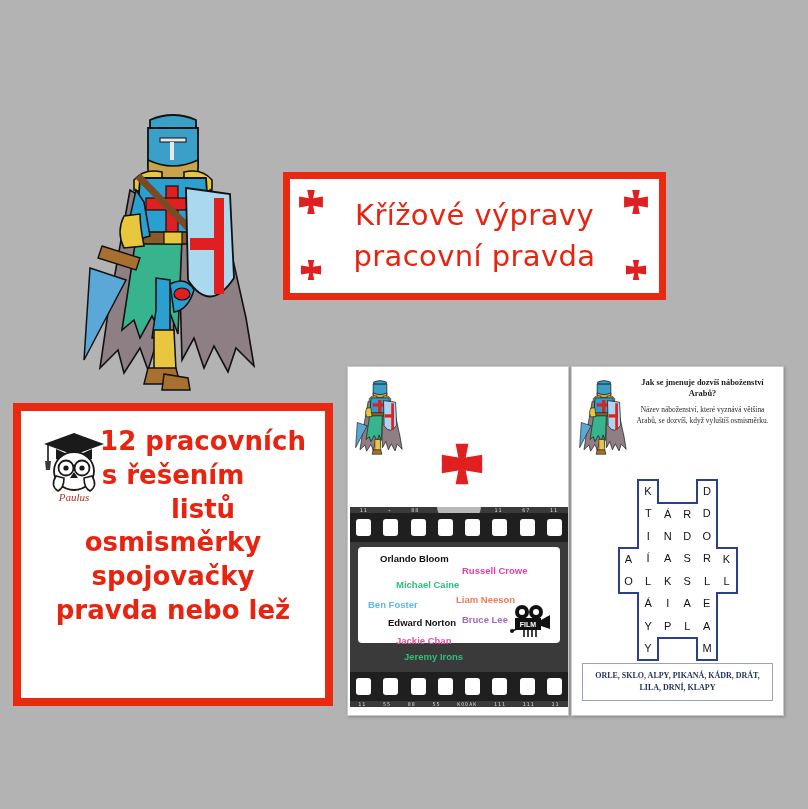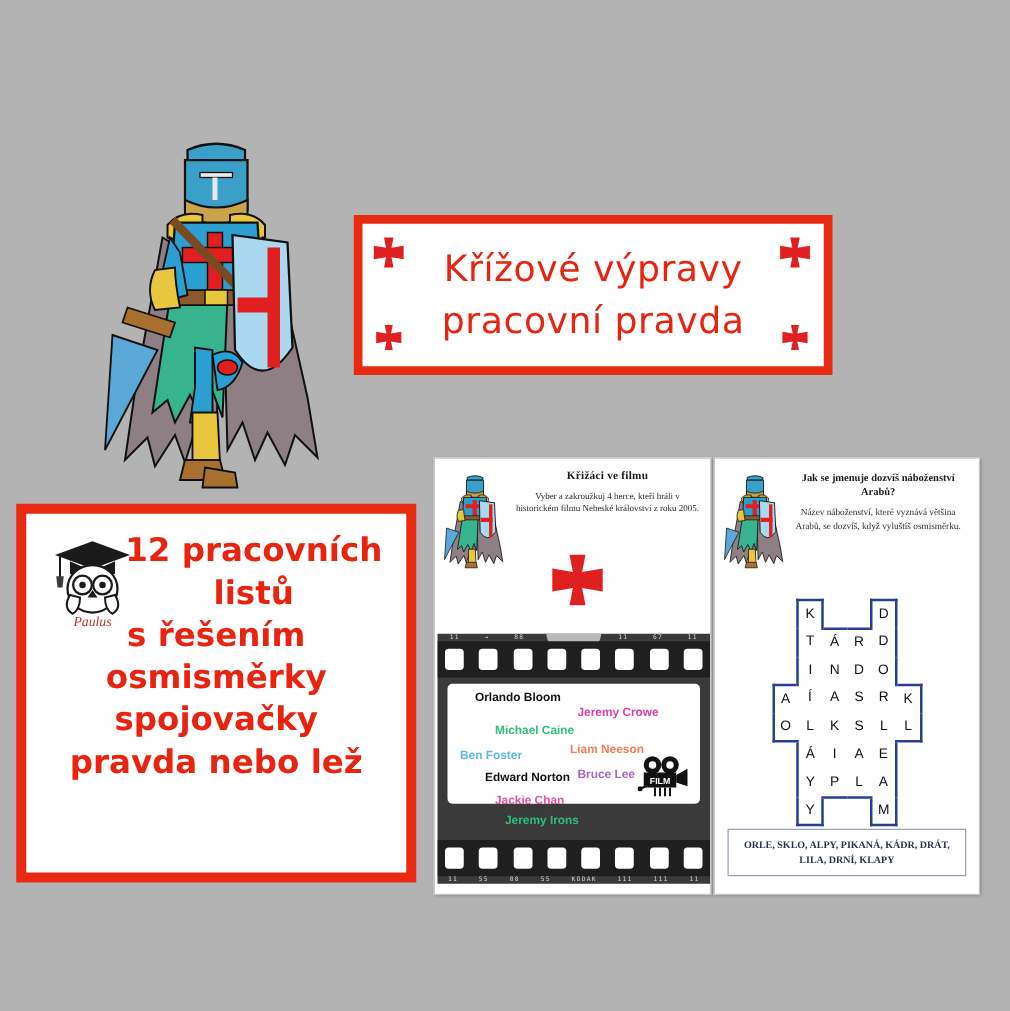--- a/index.html
+++ b/index.html
@@ -414,22 +414,22 @@
 
           <path d="M18 48 Q12 58 20 63 Q26 60 26 50 Z" fill="#ffffff" stroke="#1a1a1a" stroke-width="1.6"></path>
           <path d="M54 48 Q60 58 52 63 Q46 60 46 50 Z" fill="#ffffff" stroke="#1a1a1a" stroke-width="1.6"></path>
 
           <text x="36" y="73" font-family="Liberation Serif, serif" font-size="11" font-style="italic" fill="#c03020" text-anchor="middle">Paulus</text>
         </svg>
       </div>
 
       <div class="info-lines">
         <span class="ln first">12 pracovních</span>
+        <span class="ln">s řešením</span>
         <span class="ln second">listů</span>
-        <span class="ln">s řešením</span>
         <span class="ln">osmisměrky</span>
         <span class="ln">spojovačky</span>
         <span class="ln">pravda nebo lež</span>
       </div>
     </div>
   </div>
 
   <div class="card card-film">
 
     <div class="mini-knight">
@@ -449,24 +449,20 @@
         <path d="M46 118 Q38 134 46 150 L66 148 Q62 128 62 116 Z" fill="#e8c63d" stroke="#111" stroke-width="2.2"></path>
         <path d="M12 170 L48 182 L6 262 Z" fill="#5aa8d8" stroke="#111" stroke-width="2.2"></path>
         <path d="M108 90 L152 96 L156 180 Q132 216 110 182 Z" fill="#a9d8ef" stroke="#111" stroke-width="2.6"></path>
         <path d="M136 100 L146 100 L146 196 L136 196 Z" fill="#e02020"></path>
         <path d="M112 140 L146 140 L146 152 L112 152 Z" fill="#e02020"></path>
         <path d="M76 232 L96 232 L98 272 L76 272 Z" fill="#e8c63d" stroke="#111" stroke-width="2.2"></path>
         <path d="M70 270 L98 270 L102 286 L66 286 Z" fill="#a8702e" stroke="#111" stroke-width="2.2"></path>
       </svg>
     </div>
 
-    <div class="card-head">
-      <div class="card-title">Křižáci ve filmu</div>
-      <p class="card-instr">Vyber a zakroužkuj 4 herce, kteří hráli v historickém filmu Nebeské království z roku 2005.</p>
-    </div>
 
     <div class="big-cross">
       <svg viewBox="0 0 24 24" xmlns="http://www.w3.org/2000/svg">
         <path d="M8.5 1 L15.5 1 L14 8.5 L23 7 L23 17 L14 15.5 L15.5 23 L8.5 23 L10 15.5 L1 17 L1 7 L10 8.5 Z" fill="#e02020"></path>
       </svg>
     </div>
 
     <div class="filmstrip">
       <div class="strip-marks top">
         <span>11</span>
@@ -486,21 +482,21 @@
         <span class="sprocket"></span>
         <span class="sprocket"></span>
         <span class="sprocket"></span>
         <span class="sprocket"></span>
         <span class="sprocket"></span>
         <span class="sprocket"></span>
       </div>
 
       <div class="actors-panel">
         <span class="actor" style="left:22px;  top:6px;   color:#111111;">Orlando Bloom</span>
-        <span class="actor" style="left:104px; top:18px;  color:#e040a8;">Jeremy Crowe</span>
+        <span class="actor" style="left:104px; top:18px;  color:#e040a8;">Russell Crowe</span>
         <span class="actor" style="left:38px;  top:32px;  color:#2fbf7a;">Michael Caine</span>
         <span class="actor" style="left:98px;  top:47px;  color:#ef7b5c;">Liam Neeson</span>
         <span class="actor" style="left:10px;  top:52px;  color:#5bb8e8;">Ben Foster</span>
         <span class="actor" style="left:30px;  top:70px;  color:#111111;">Edward Norton</span>
         <span class="actor" style="left:104px; top:67px;  color:#a866c9;">Bruce Lee</span>
         <span class="actor" style="left:38px;  top:88px;  color:#e0549b;">Jackie Chan</span>
         <span class="actor" style="left:46px;  top:104px; color:#2fbf7a;">Jeremy Irons</span>
 
         <span class="camera-icon">
           <svg viewBox="0 0 42 34" xmlns="http://www.w3.org/2000/svg">

